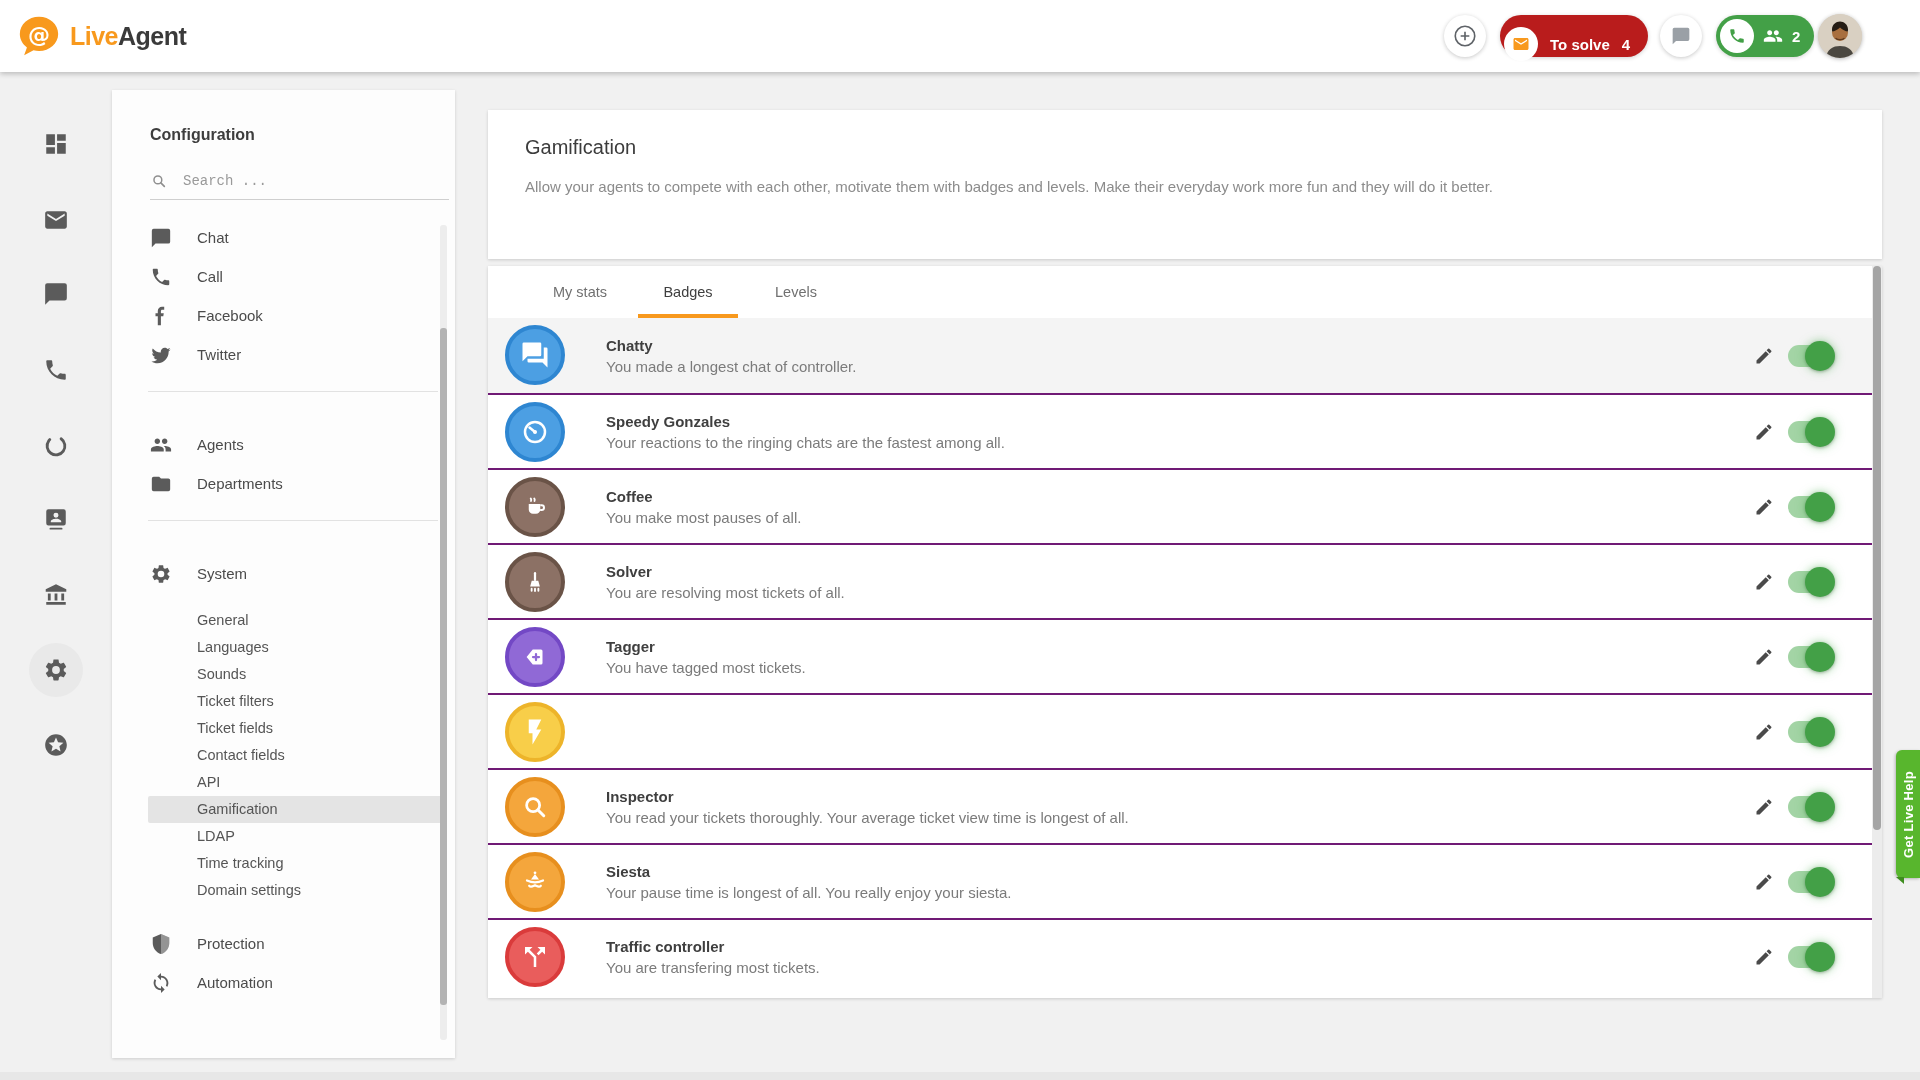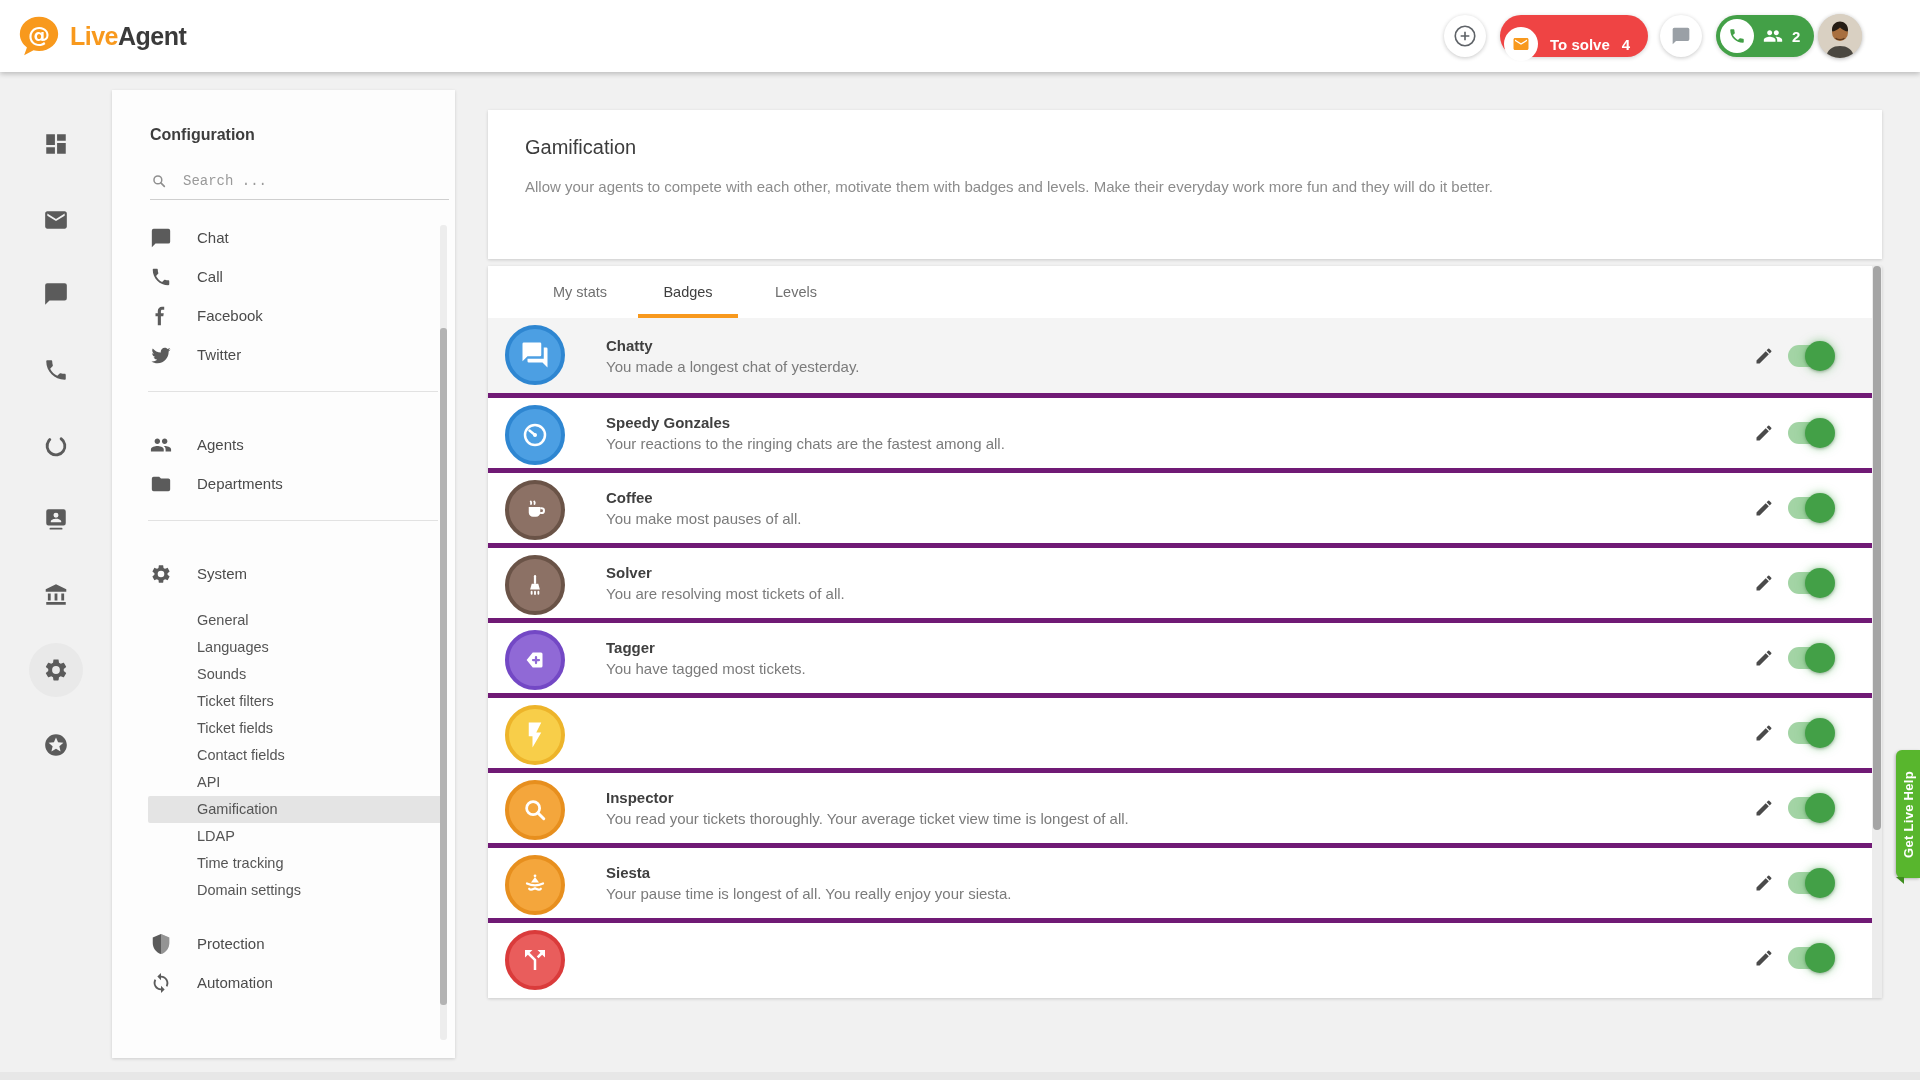--- a/index.html
+++ b/index.html
@@ -16,21 +16,21 @@
   .logo-text{font-size:25px;font-weight:bold;letter-spacing:-.5px;}
   .logo-text .b1{color:#F8991D;}
   .logo-text .b2{color:#3a3a3a;}
   .round-btn{position:absolute;top:15px;width:42px;height:42px;border-radius:50%;background:#fff;
     box-shadow:0 1px 4px rgba(0,0,0,.22);display:flex;align-items:center;justify-content:center;}
   .add-btn{left:1444px;}
   .add-btn .icon{width:26px;height:26px;color:#5f6368;}
   .chat-btn{left:1660px;}
   .chat-btn .icon{width:20px;height:20px;color:#9aa0a6;}
   .pill{position:absolute;top:15px;height:42px;border-radius:21px;display:flex;align-items:center;color:#fff;font-weight:bold;font-size:15px;}
-  .pill-solve{left:1500px;background:#ef4444;padding:16px 18px 0 4px;gap:12px;box-shadow:0 1px 4px rgba(0,0,0,.18);}
+  .pill-solve{left:1500px;background:#b91c1c;padding:16px 18px 0 4px;gap:12px;box-shadow:0 1px 4px rgba(0,0,0,.18);}
   .pill-calls{left:1716px;background:#43A047;padding:0 14px 0 4px;gap:9px;box-shadow:0 1px 4px rgba(0,0,0,.18);}
   .pill .wcircle{width:34px;height:34px;border-radius:50%;background:#fff;display:flex;align-items:center;justify-content:center;}
   .pill-solve .wcircle .icon{width:18px;height:18px;color:#F8991D;}
   .pill-calls .wcircle .icon{width:18px;height:18px;color:#43A047;}
   .pill .micon{width:20px;height:20px;color:#fff;}
   .avatar{position:absolute;left:1818px;top:14px;width:44px;height:44px;border-radius:50%;overflow:hidden;
     box-shadow:0 1px 4px rgba(0,0,0,.3);background:#d8cfc0;}
 
   
   .nav-rail{position:absolute;left:0;top:72px;width:112px;height:1008px;}
@@ -67,21 +67,21 @@
   .main-desc{position:absolute;left:37px;top:68px;font-size:15px;color:#8c8c8c;}
   .body-card{top:266px;height:732px;overflow:hidden;}
   .tabbar{position:absolute;left:42px;top:0;height:52px;display:flex;gap:8px;}
   .tab{width:100px;height:52px;display:flex;align-items:center;justify-content:center;font-size:14.5px;
     color:#707070;position:relative;cursor:pointer;}
   .tab.active{color:#3f3f3f;}
   .tab.active::after{content:"";position:absolute;left:0;right:0;bottom:0;height:4px;background:#F8991D;}
   .badge-list{position:absolute;left:0;right:10px;top:52px;}
   .brow{height:75px;position:relative;background:#fff;}
   .brow.hl{background:#f4f4f4;}
-  .brow + .brow{border-top:5px solid #701a75;}
+  .brow + .brow{border-top:2px solid #701a75;}
   .bcircle{position:absolute;left:17px;top:7px;width:60px;height:60px;border-radius:50%;border:4px solid;
     display:flex;align-items:center;justify-content:center;}
   .bcircle svg{width:30px;height:30px;}
   .btext{position:absolute;left:118px;top:50%;transform:translateY(-50%);}
   .bname{font-size:15px;font-weight:bold;color:#3f3f3f;line-height:20px;}
   .bdesc{font-size:15px;color:#7b7b7b;line-height:21px;}
   .row-actions{position:absolute;right:40px;top:50%;transform:translateY(-50%);display:flex;align-items:center;gap:14px;}
   .pencil{width:20px;height:20px;cursor:pointer;}
   .toggle{width:44px;height:22px;border-radius:11px;background:#a3d4a5;position:relative;cursor:pointer;}
   .toggle .knob{position:absolute;right:-3px;top:-4px;width:30px;height:30px;border-radius:50%;background:#43A047;
@@ -360,21 +360,21 @@
     </div>
   <div class="badge-list">
       <div class="brow hl">
         <div class="bcircle" style="background:#4C9FE3;border-color:#2E86D1">
           <svg viewBox="0 0 24 24">
             <path fill="#fff" d="M21 6h-2v9H6v2a1 1 0 0 0 1 1h11l4 4V7a1 1 0 0 0-1-1zM17 12V3a1 1 0 0 0-1-1H3a1 1 0 0 0-1 1v14l4-4h10a1 1 0 0 0 1-1z"></path>
           </svg>
         </div>
         <div class="btext">
           <div class="bname">Chatty</div>
-          <div class="bdesc">You made a longest chat of yesterday.</div>
+          <div class="bdesc">You made a longest chat of controller.</div>
         </div>
         <div class="row-actions">
           <span class="pencil">
             <svg viewBox="0 0 24 24" width="20" height="20">
               <path fill="#4a4a4a" d="M3 17.25V21h3.75L17.81 9.94l-3.75-3.75L3 17.25zM20.71 7.04a1 1 0 0 0 0-1.41l-2.34-2.34a1 1 0 0 0-1.41 0l-1.83 1.83 3.75 3.75 1.83-1.83z"></path>
             </svg>
           </span>
           <div class="toggle on">
             <div class="knob"></div>
           </div>
@@ -533,20 +533,24 @@
             <div class="knob"></div>
           </div>
         </div>
       </div>
       <div class="brow">
         <div class="bcircle" style="background:#E95D5C;border-color:#DA3B3B">
           <svg viewBox="0 0 24 24">
             <path fill="#fff" d="M14 4l2.29 2.29-2.88 2.88 1.42 1.42 2.88-2.88L20 10V4zm-4 0H4v6l2.29-2.29 4.71 4.7V20h2v-8.41l-5.29-5.3z"></path>
           </svg>
         </div>
+        <div class="btext">
+          <div class="bname">Traffic controller</div>
+          <div class="bdesc">You are transfering most tickets.</div>
+        </div>
         <div class="row-actions">
           <span class="pencil">
             <svg viewBox="0 0 24 24" width="20" height="20">
               <path fill="#4a4a4a" d="M3 17.25V21h3.75L17.81 9.94l-3.75-3.75L3 17.25zM20.71 7.04a1 1 0 0 0 0-1.41l-2.34-2.34a1 1 0 0 0-1.41 0l-1.83 1.83 3.75 3.75 1.83-1.83z"></path>
             </svg>
           </span>
           <div class="toggle on">
             <div class="knob"></div>
           </div>
         </div>

